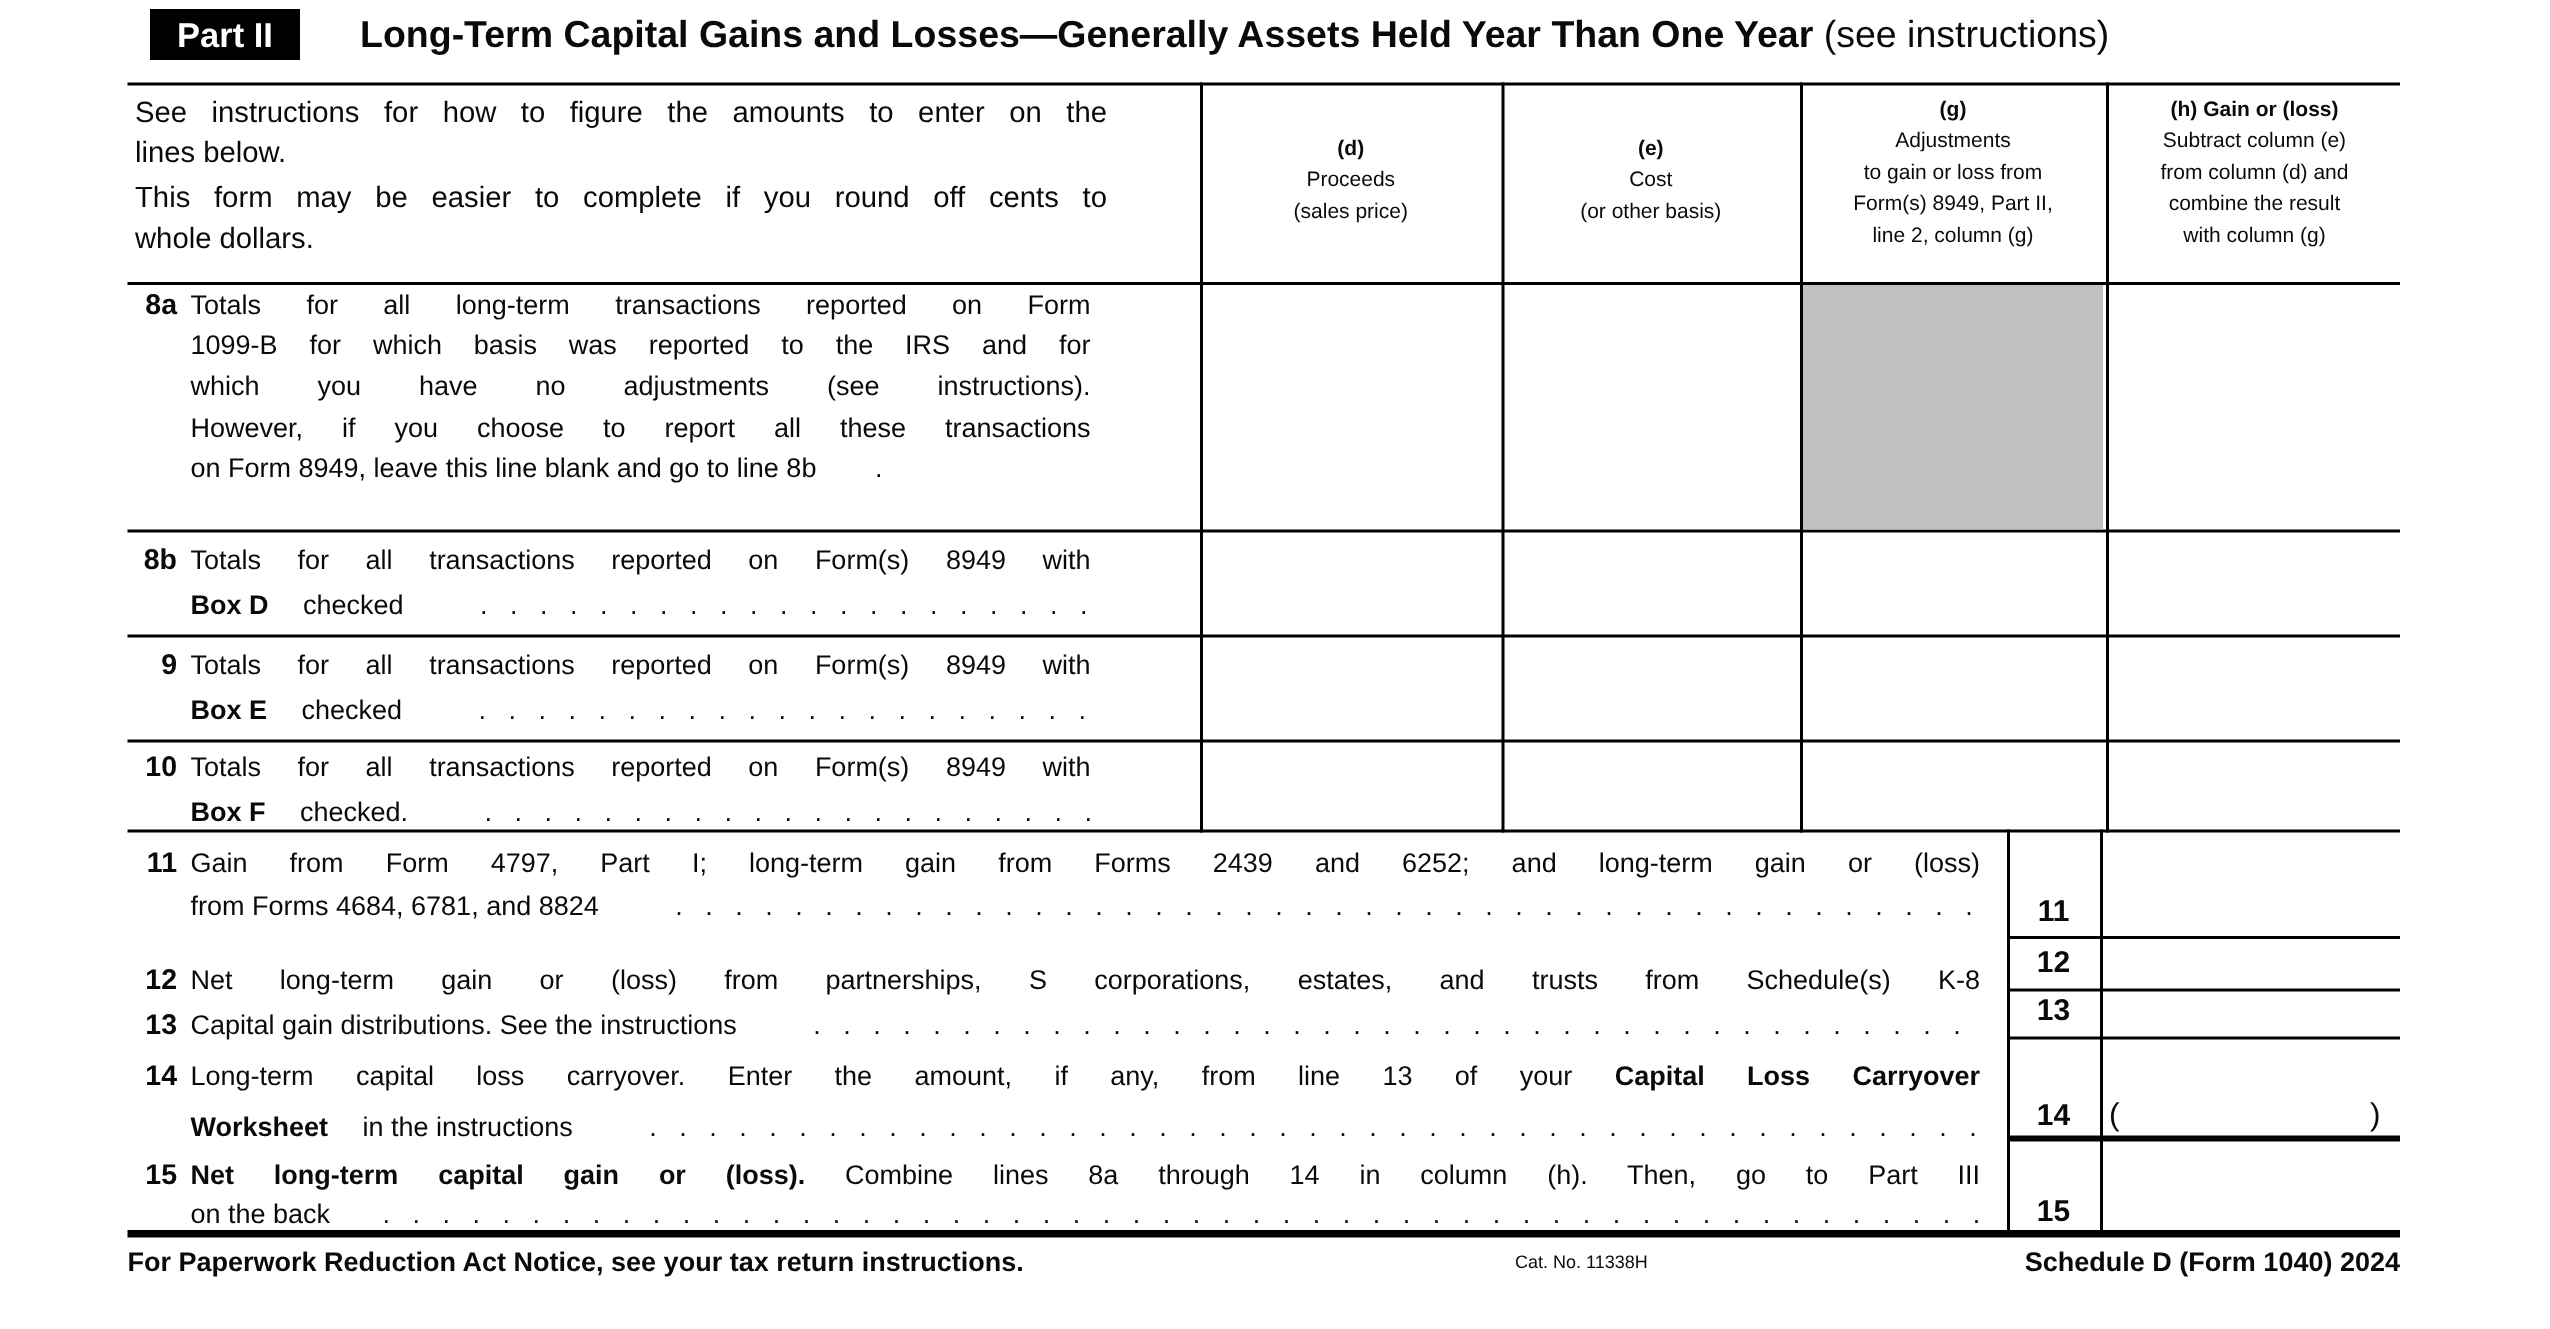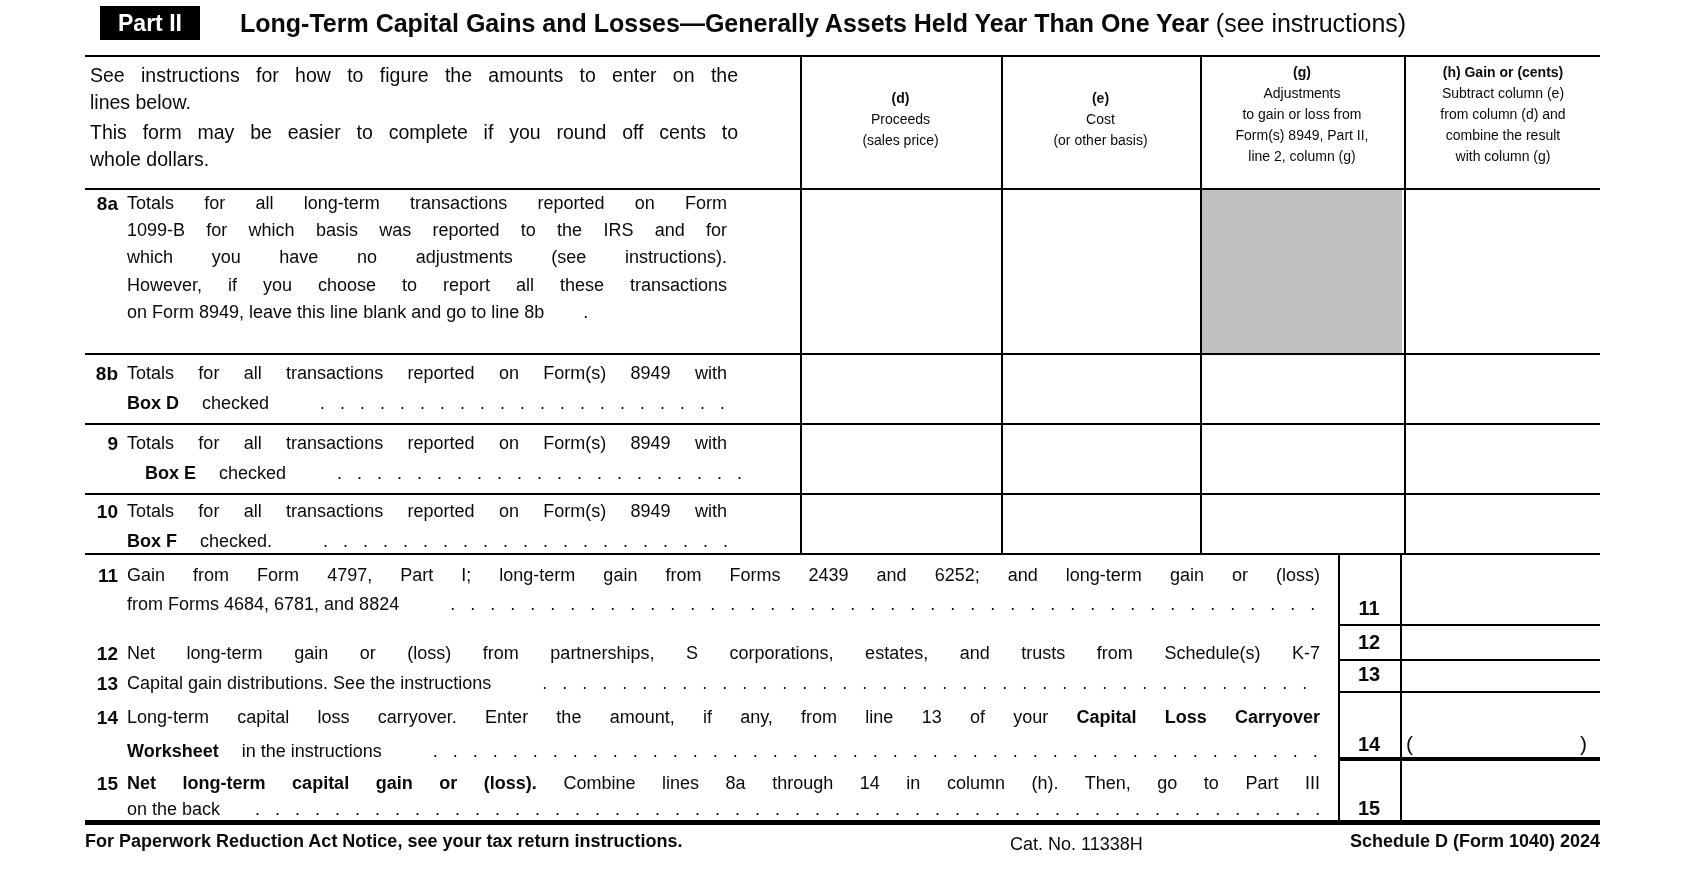--- a/index.html
+++ b/index.html
@@ -23,21 +23,21 @@
   .cell { position:absolute; }
   .shade { position:absolute; background:var(--shaded_cell,#c0c0c0); }
   .partbox {
     position:absolute; left:100px; top:6px; width:100px; height:34px;
     background:var(--bar_black,#000); color:#fff; font-weight:700; font-size:23px;
     display:flex; align-items:center; justify-content:center;
   }
   .title { position:absolute; left:240px; top:9px; font-size:25px; white-space:nowrap; }
   .instr { position:absolute; left:90px; width:648px; font-size:19.5px; line-height:27px; white-space:nowrap; }
   .foot-l { position:absolute; left:85px; top:831px; font-weight:700; font-size:18px; white-space:nowrap; }
-  .foot-c { position:absolute; left:1010px; top:834px; font-size:18px; white-space:nowrap; }
+  .foot-c { position:absolute; left:1010px; top:834px; font-size:12px; white-space:nowrap; }
   .foot-r { position:absolute; left:1300px; top:831px; width:300px; text-align:right; font-weight:700; font-size:18px; white-space:nowrap; }
   .paren { position:absolute; font-size:21px; line-height:26px; }
 </style>
 </head>
 <body>
 
 <div id="form">
 
   <div class="partbox">
     <span>Part II</span>
@@ -81,21 +81,21 @@
     <div>(or other basis)</div>
   </div>
   <div class="colhead" style="left:1202px; top:62px; width:200px;">
     <div><b>(g)</b></div>
     <div>Adjustments</div>
     <div>to gain or loss from</div>
     <div>Form(s) 8949, Part II,</div>
     <div>line 2, column (g)</div>
   </div>
   <div class="colhead" style="left:1406px; top:62px; width:194px;">
-    <div><b>(h) Gain or (cents)</b></div>
+    <div><b>(h) Gain or (loss)</b></div>
     <div>Subtract column (e)</div>
     <div>from column (d) and</div>
     <div>combine the result</div>
     <div>with column (g)</div>
   </div>
 
   <div class="shade" style="left:1202px; top:190px; width:200px; height:163px;"></div>
 
   <div class="cell" style="left:802px;  top:190px; width:197px; height:161px;"></div>
   <div class="cell" style="left:1003px; top:190px; width:195px; height:161px;"></div>
@@ -126,21 +126,21 @@
   <div class="num" style="top:360px;">8b</div>
   <div class="t jl" style="left:127px; top:360px; width:600px;">Totals for all transactions reported on Form(s) 8949 with</div>
   <div class="t fx" style="left:127px; top:390px; width:600px;">
     <b>Box D</b>
     <span> checked</span>
     <span class="ldr">............................................................</span>
   </div>
 
   <div class="num" style="top:430px;">9</div>
   <div class="t jl" style="left:127px; top:430px; width:600px;">Totals for all transactions reported on Form(s) 8949 with</div>
-  <div class="t fx" style="left:127px; top:460px; width:600px;margin-left:18px;">
+  <div class="t fx" style="left:127px; top:460px; width:600px;">
     <b>Box E</b>
     <span> checked</span>
     <span class="ldr">............................................................</span>
   </div>
 
   <div class="num" style="top:498px;">10</div>
   <div class="t jl" style="left:127px; top:498px; width:600px;">Totals for all transactions reported on Form(s) 8949 with</div>
   <div class="t fx" style="left:127px; top:528px; width:600px;">
     <b>Box F</b>
     <span> checked.</span>
@@ -148,21 +148,21 @@
   </div>
 
   <div class="num" style="top:562px;">11</div>
   <div class="t jl" style="left:127px; top:562px; width:1193px;">Gain from Form 4797, Part I; long-term gain from Forms 2439 and 6252; and long-term gain or (loss)</div>
   <div class="t fx" style="left:127px; top:591px; width:1193px;">
     <span>from Forms 4684, 6781, and 8824</span>
     <span class="ldr">............................................................</span>
   </div>
 
   <div class="num" style="top:640px;">12</div>
-  <div class="t jl" style="left:127px; top:640px; width:1193px;">Net long-term gain or (loss) from partnerships, S corporations, estates, and trusts from Schedule(s) K-7</div>
+  <div class="t jl" style="left:127px; top:640px; width:1193px;">Net long-term gain or (loss) from partnerships, S corporations, estates, and trusts from Schedule(s) K-8</div>
 
   <div class="num" style="top:670px;">13</div>
   <div class="t fx" style="left:127px; top:670px; width:1193px;">
     <span>Capital gain distributions. See the instructions</span>
     <span class="ldr">............................................................</span>
   </div>
 
   <div class="num" style="top:704px;">14</div>
   <div class="t jl" style="left:127px; top:704px; width:1193px;">
     <span>Long-term capital loss carryover. Enter the amount, if any, from line 13 of your </span><b>Capital Loss Carryover</b>

